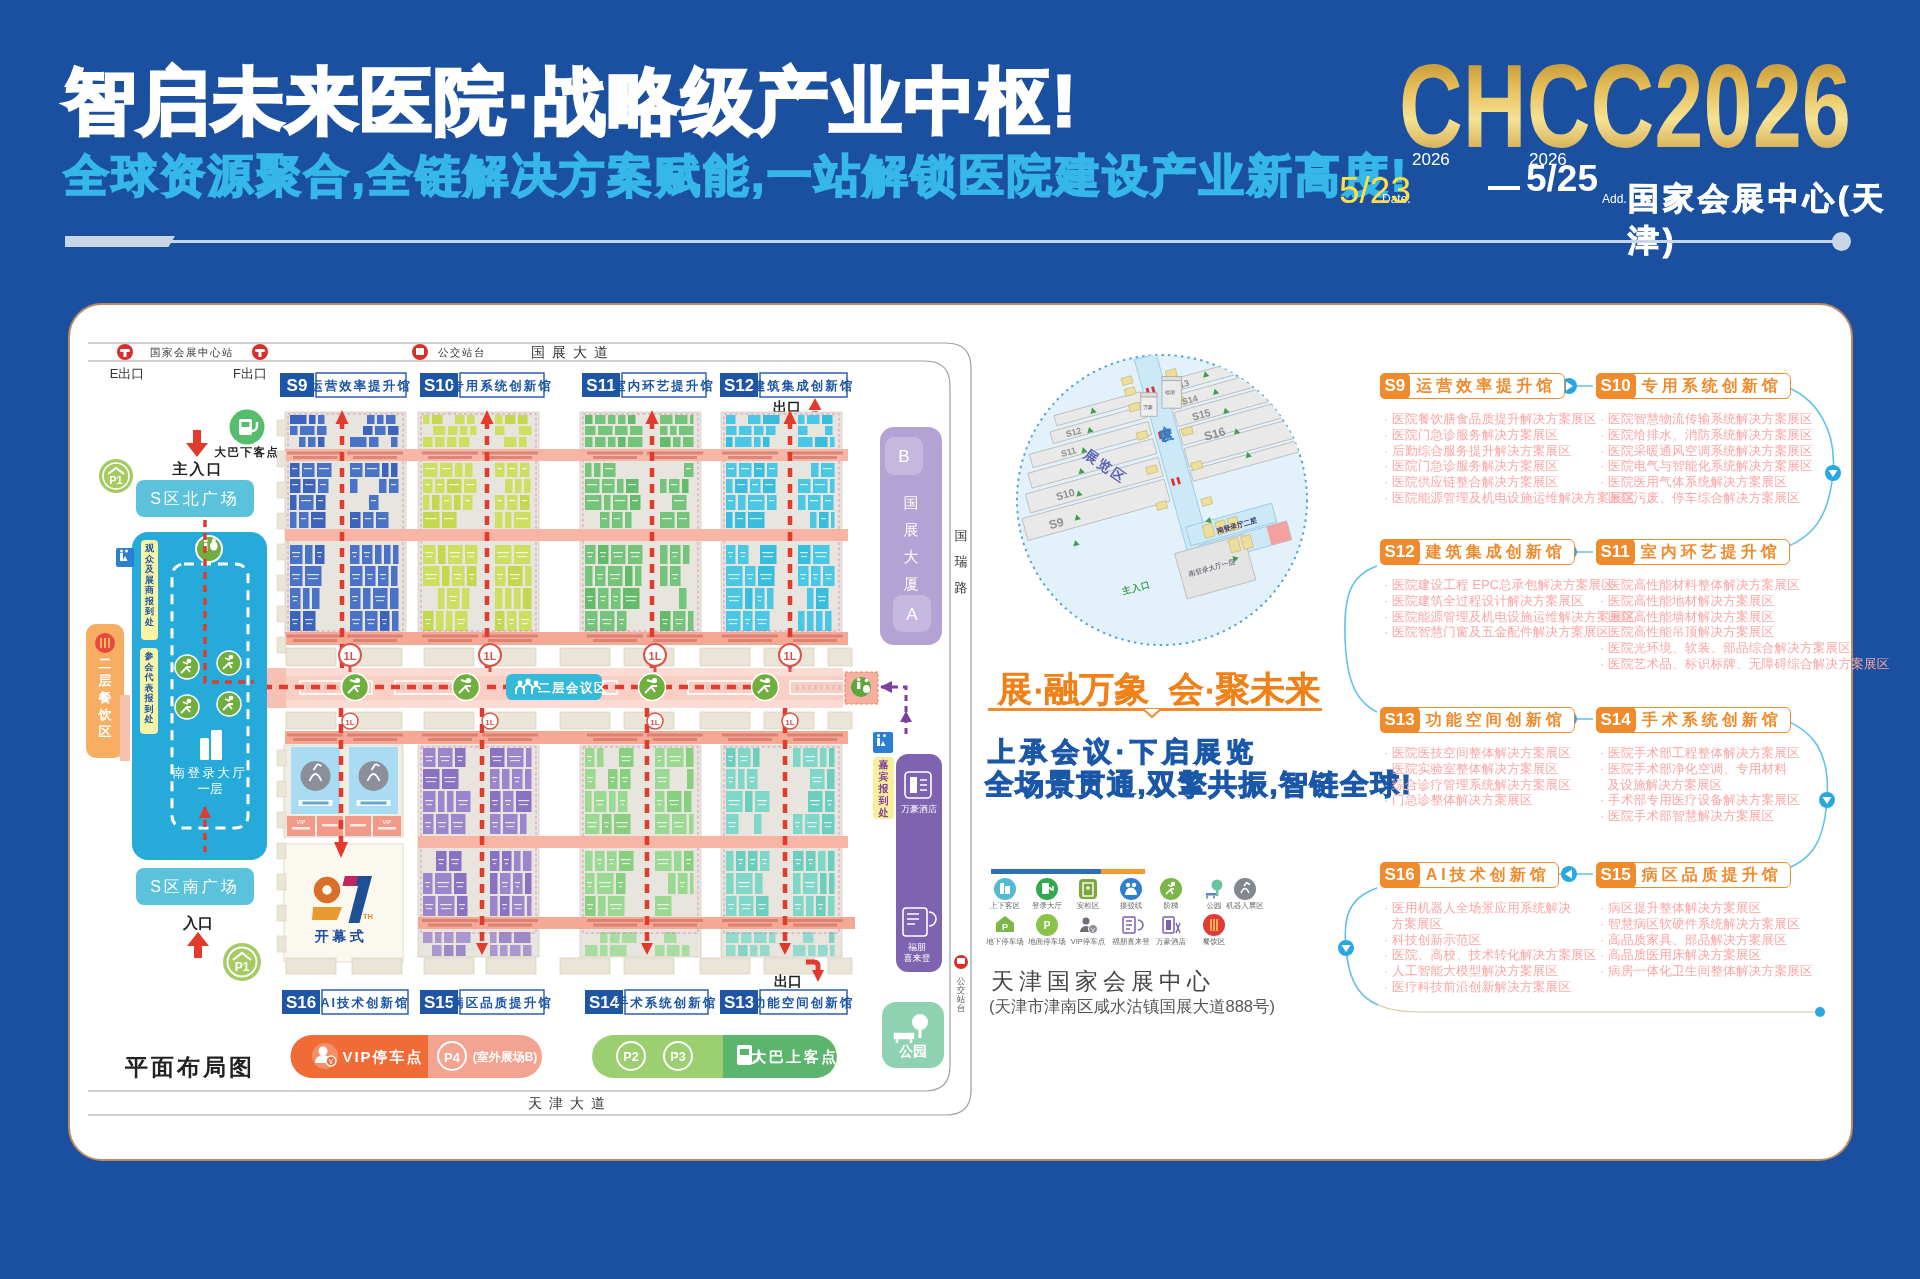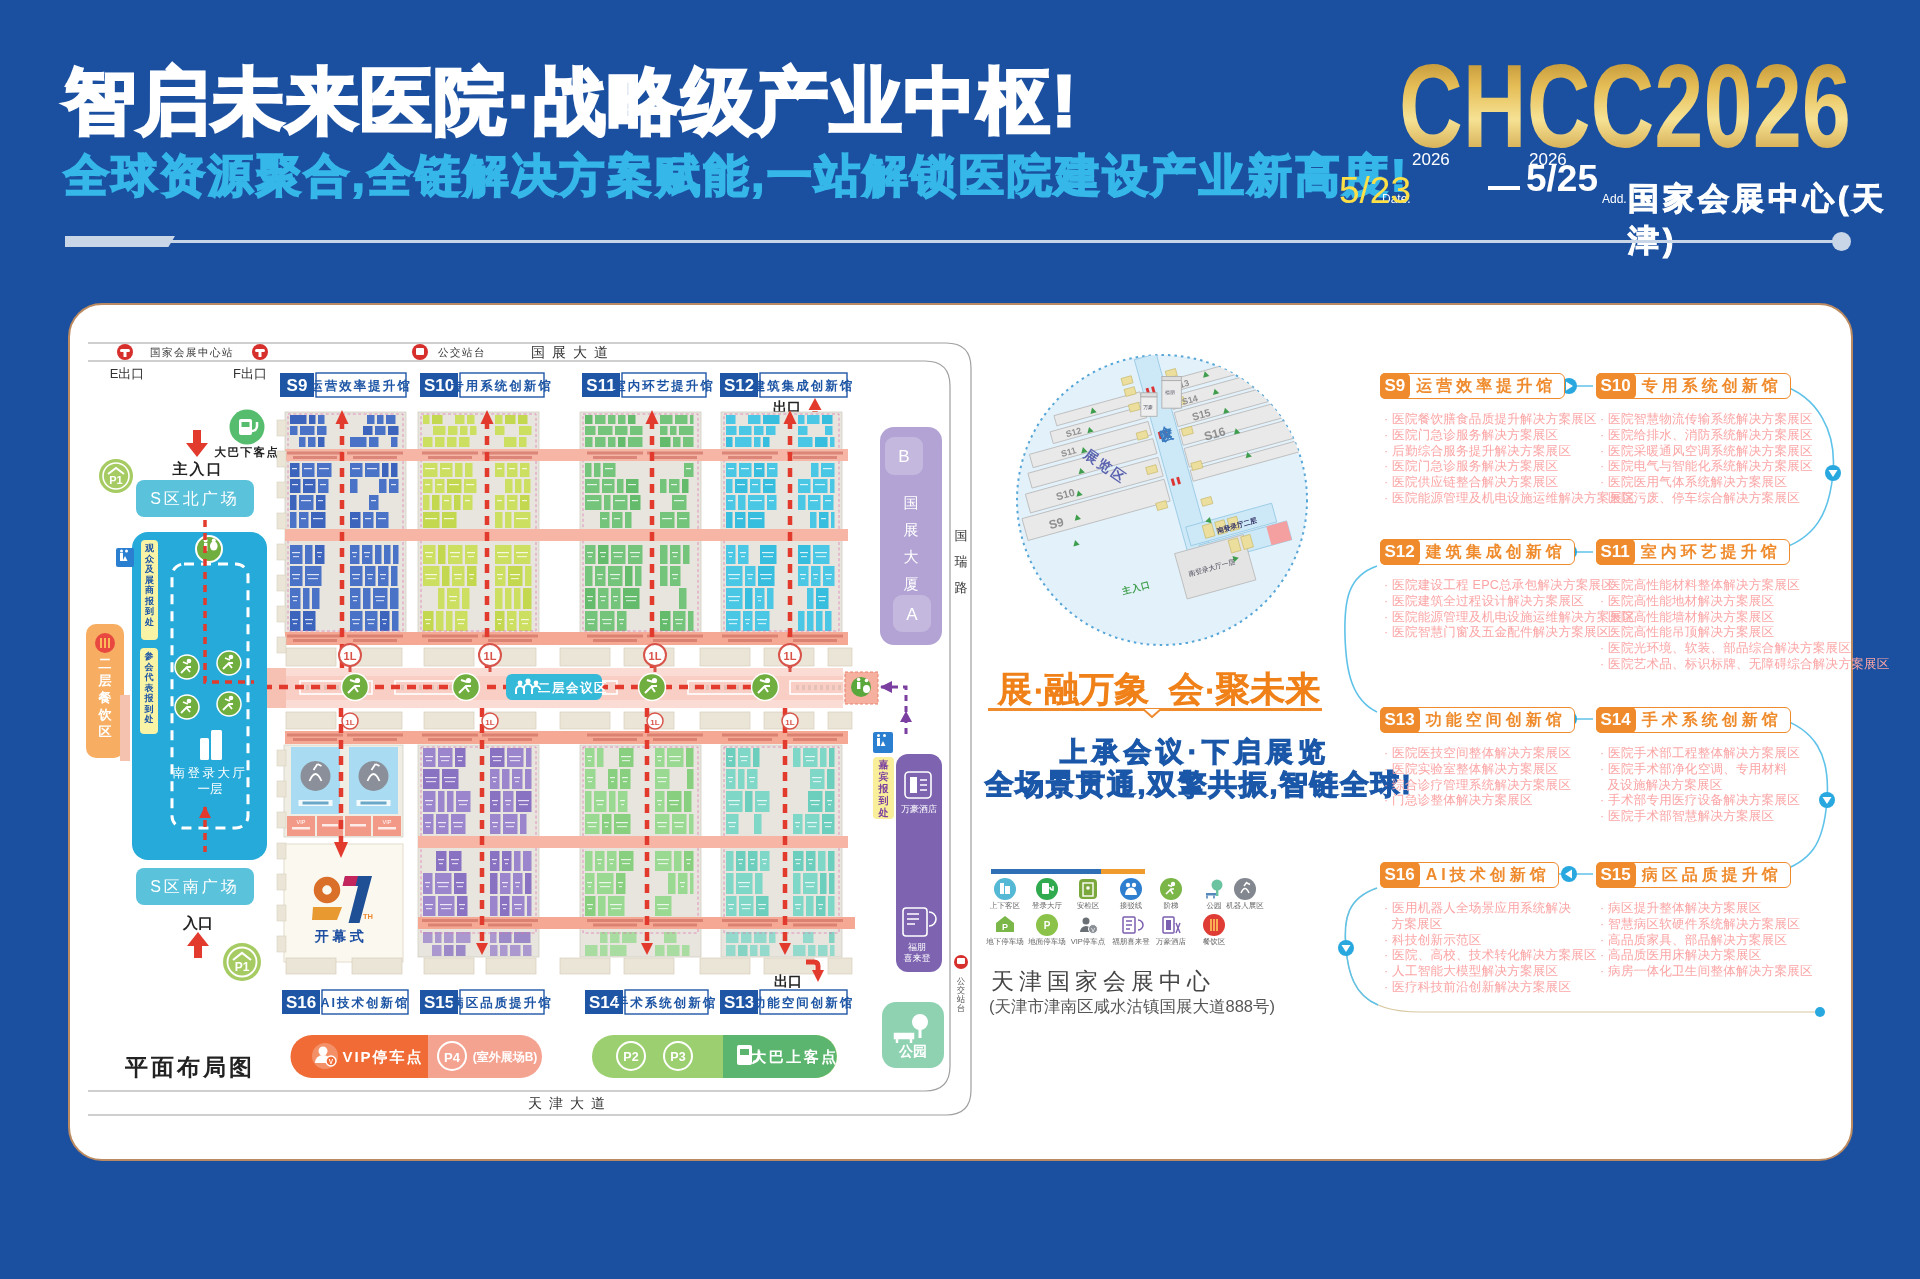--- a/index.html
+++ b/index.html
@@ -1526,21 +1526,21 @@
     </g>
   </svg>
 
 <div class="abs" style="left:988px;top:666px;width:342px;text-align:center;font-size:35px;font-weight:normal;color:#f08119;white-space:nowrap;-webkit-text-stroke:1.5px #f08119">展·融万象&nbsp;&nbsp;会·聚未来</div>
 
 <div class="abs" style="left:988px;top:708px;width:334px;height:2.5px;background:#ef8b2c"></div>
 <svg class="abs" style="left:1143px;top:708px" width="18" height="10" viewBox="0 0 18 10">
     <path d="M0,1 L9,9 L18,1" fill="#fff" stroke="#ef8b2c" stroke-width="2"></path>
   </svg>
 
-<div class="abs" style="left:988px;top:734px;width:342px;text-align:right;font-size:27px;font-weight:bold;color:#1a57a8;letter-spacing:5px;white-space:nowrap;-webkit-text-stroke:1.2px #1a57a8">上承会议·下启展览</div>
+<div class="abs" style="left:988px;top:734px;width:342px;text-align:left;font-size:27px;font-weight:bold;color:#1a57a8;letter-spacing:5px;white-space:nowrap;-webkit-text-stroke:1.2px #1a57a8">上承会议·下启展览</div>
 
 <div class="abs" style="left:985px;top:766px;width:348px;text-align:center;font-size:28.5px;font-weight:bold;color:#1a57a8;letter-spacing:2px;white-space:nowrap;-webkit-text-stroke:1.2px #1a57a8">全场景贯通,双擎共振,智链全球!</div>
 
 <svg class="abs" style="left:985px;top:862px" width="300" height="90" viewBox="985 862 300 90">
     <g font-family="'Liberation Sans',sans-serif">
       <rect x="991" y="869" width="110" height="5" fill="#2e6fb5"></rect>
       <rect x="1101" y="869" width="44" height="5" fill="#ef9b2d"></rect>
       <g transform="translate(0,889)">
         <g transform="translate(1005,0)">
           <circle r="11" fill="#55b8d4"></circle>

